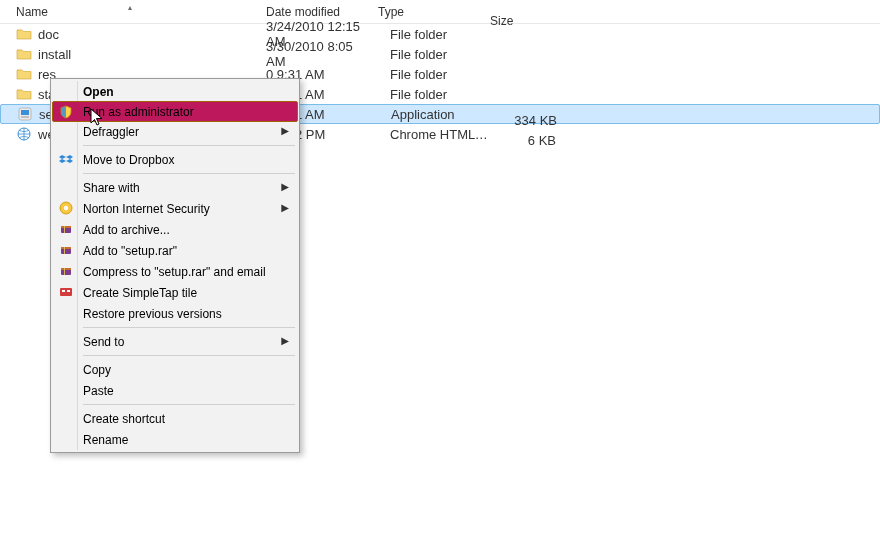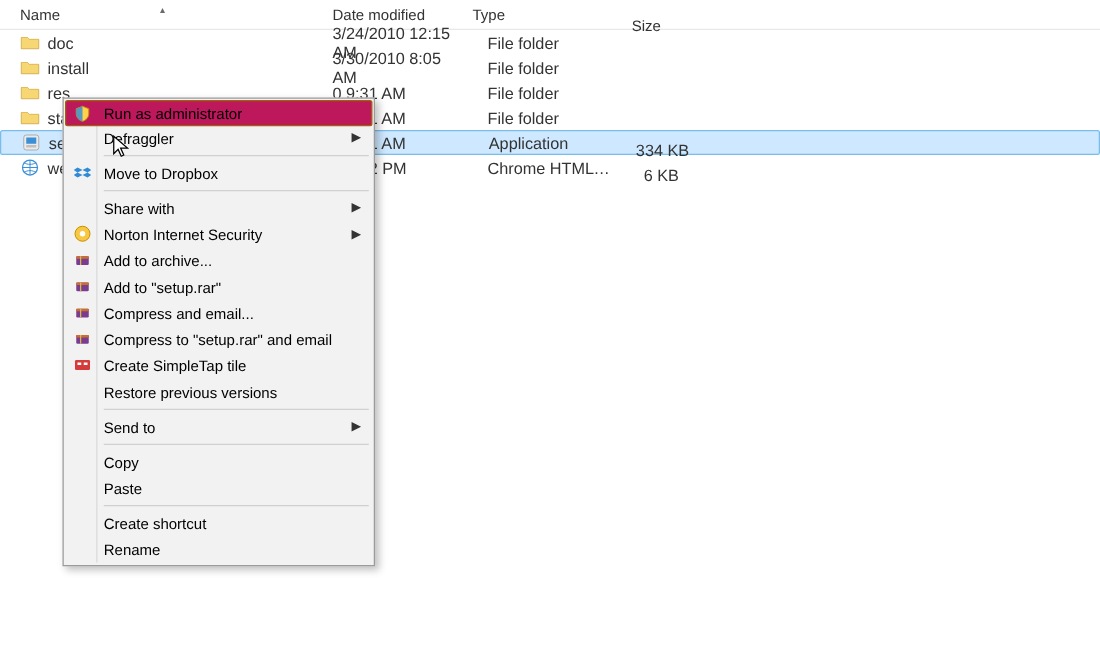--- a/index.html
+++ b/index.html
@@ -25,21 +25,21 @@
   }
   .header-cell {
     padding: 0 6px;
     color: #333;
     font-size: 12px;
     position: relative;
   }
   .col-name { width: 260px; padding-left: 16px; }
   .col-date { width: 112px; }
   .col-type { width: 112px; }
-  .col-size { width: 70px; text-align: center; padding-right: 10px; margin-top: 18px; }
+  .col-size { width: 70px; text-align: left; padding-right: 10px; margin-top: 18px; }
   .header-sort-marker {
     position: absolute;
     left: 0; right: 0; top: -2px;
     text-align: center;
     font-size: 8px;
     color: #6b6b6b;
   }
   .file-row {
     display: flex;
     align-items: center;
@@ -48,21 +48,21 @@
   }
   .file-row.selected {
     background: #cde8ff;
     border: 1px solid #7abdeb;
     border-radius: 2px;
   }
   .file-row .cell { padding: 0 6px; font-size: 13px; color: #333; }
   .file-row .c-name { width: 260px; display: flex; align-items: center; gap: 6px; padding-left: 16px; }
   .file-row .c-date { width: 112px; }
   .file-row .c-type { width: 112px; white-space: nowrap; overflow: hidden; text-overflow: ellipsis; margin-left: 12px; }
-  .file-row .c-size { width: 70px; text-align: center; padding-right: 10px; margin-top: 12px; }
+  .file-row .c-size { width: 70px; text-align: right; padding-right: 10px; margin-top: 12px; }
   .icon {
     width: 16px; height: 16px; display: inline-flex; align-items: center; justify-content: center;
     font-size: 12px;
   }
   
   .context-menu {
     position: absolute;
     left: 50px;
     top: 78px;
     width: 250px;
@@ -224,20 +224,23 @@
         <div class="cell c-date">0 1:42 PM</div>
         <div class="cell c-type">Chrome HTML Do...</div>
         <div class="cell c-size">6 KB</div>
       </div>
     </div>
 </div>
 
 <div class="context-menu">
   <div class="menu-gutter"></div>
 
+  <div class="menu-item bold">
+    <span>Open</span>
+  </div>
   <div class="menu-item hover">
     <span class="mi-icon">
       <svg width="14" height="14" viewBox="0 0 14 14">
           <path d="M7 1 L12 3 V7 C12 10 9.5 12.5 7 13 C4.5 12.5 2 10 2 7 V3 Z" fill="#ffd24a" stroke="#c98f00" stroke-width="0.8"></path>
           <path d="M7 1 L7 13 C4.5 12.5 2 10 2 7 V3 Z" fill="#3b8fd6" opacity="0.85"></path>
         </svg>
     </span>
     <span>Run as administrator</span>
   </div>
   <div class="menu-item">
@@ -284,30 +287,20 @@
   </div>
   <div class="menu-item">
     <span class="mi-icon">
       <svg width="14" height="14" viewBox="0 0 14 14">
           <rect x="2" y="4" width="10" height="7" rx="1" fill="#7a3c8f"></rect>
           <rect x="2" y="4" width="10" height="2" fill="#c96f2b"></rect>
           <rect x="5" y="4" width="1" height="7" fill="#d9b35a"></rect>
         </svg>
     </span>
     <span>Add to "setup.rar"</span>
-  </div>
-  <div class="menu-item">
-    <span class="mi-icon">
-      <svg width="14" height="14" viewBox="0 0 14 14">
-          <rect x="2" y="4" width="10" height="7" rx="1" fill="#7a3c8f"></rect>
-          <rect x="2" y="4" width="10" height="2" fill="#c96f2b"></rect>
-          <rect x="5" y="4" width="1" height="7" fill="#d9b35a"></rect>
-        </svg>
-    </span>
-    <span>Compress and email...</span>
   </div>
   <div class="menu-item">
     <span class="mi-icon">
       <svg width="14" height="14" viewBox="0 0 14 14">
           <rect x="2" y="4" width="10" height="7" rx="1" fill="#7a3c8f"></rect>
           <rect x="2" y="4" width="10" height="2" fill="#c96f2b"></rect>
           <rect x="5" y="4" width="1" height="7" fill="#d9b35a"></rect>
         </svg>
     </span>
     <span>Compress to "setup.rar" and email</span>

